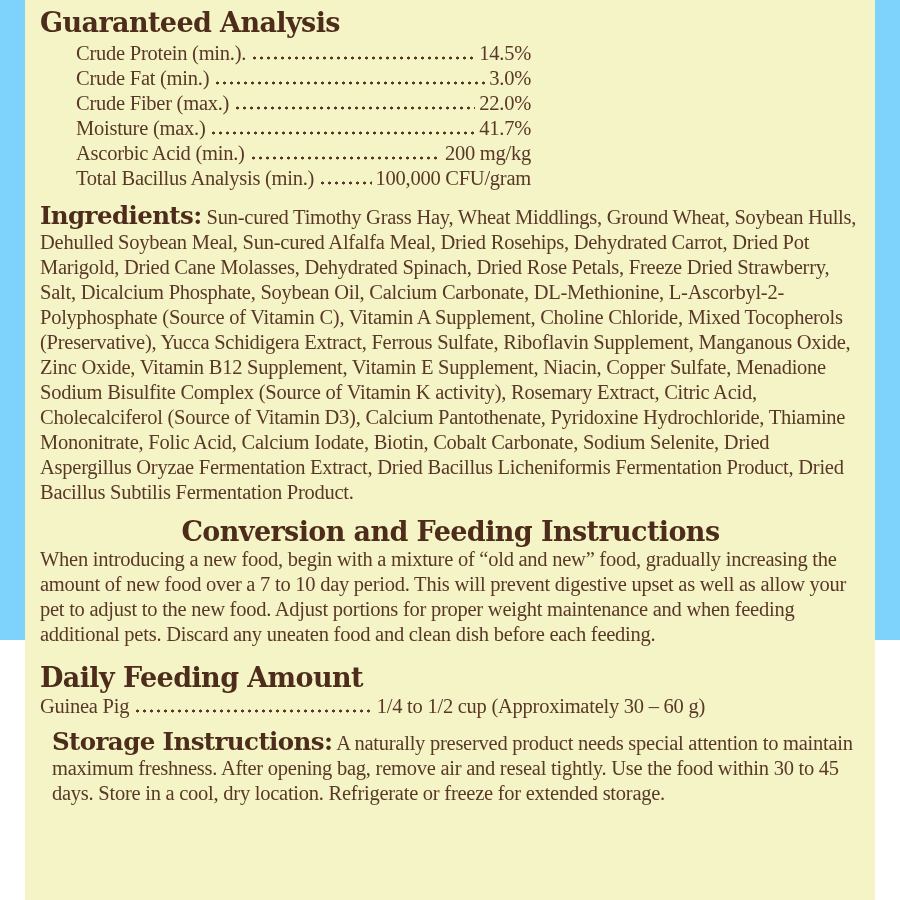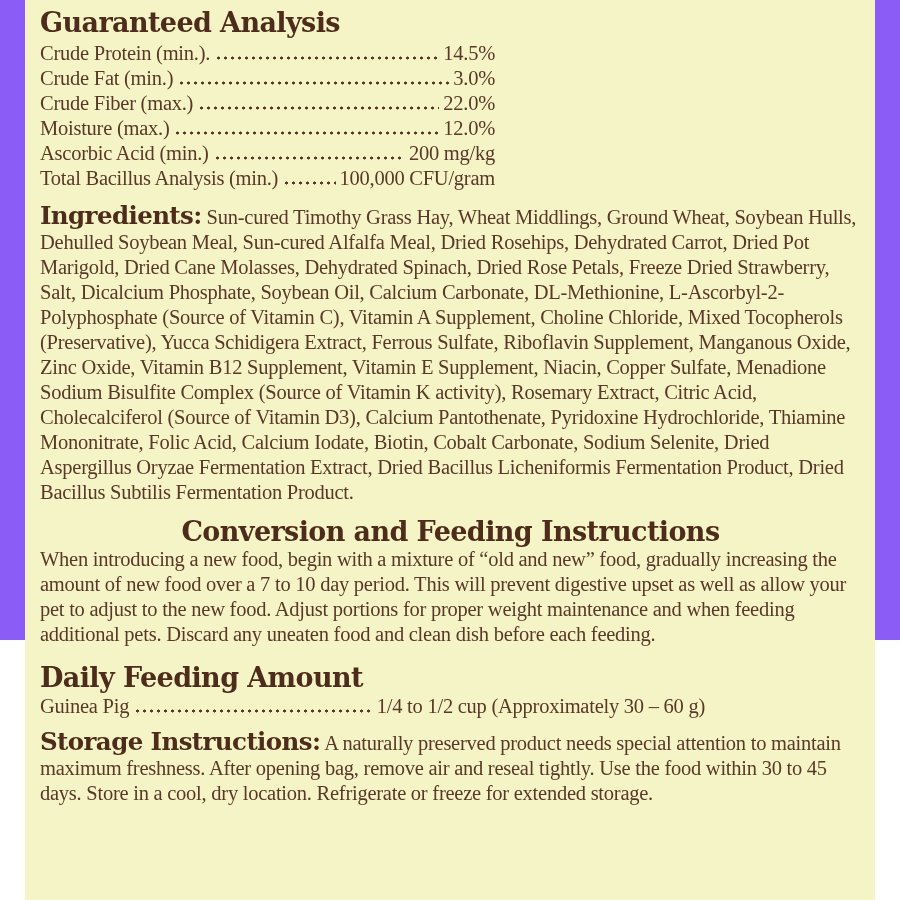--- a/index.html
+++ b/index.html
@@ -5,21 +5,21 @@
   html, body { margin: 0; padding: 0; }
   body {
     width: 900px; height: 900px;
     background: #ffffff;
     font-family: "Liberation Serif", "DejaVu Serif", serif;
     overflow: hidden;
   }
   .page {
     position: relative;
     width: 900px; height: 640px;
-    background: #8b5cf6;
+    background: #7dd3fc;
   }
   .label {
     position: absolute;
     left: 25px; top: 0;
     width: 850px; height: 900px;
     box-sizing: border-box;
     padding: 7px 14px 8px 15px;
     background: var(--bg, #f4f4c6);
     color: var(--ink, #5a3828);
   }
@@ -59,35 +59,35 @@
   .leader {
     flex: 1 1 auto;
     min-width: 10px;
     height: 14px;
     margin: 0 4px 0 5px;
     background-image: radial-gradient(circle, var(--ink, #5a3828) 1.35px, rgba(0,0,0,0) 1.7px);
     background-size: 7px 4px;
     background-repeat: repeat-x;
     background-position: left bottom;
   }
-  .ga-table { width: 455px; margin-top: 3px; }
+  .ga-table { width: 455px; margin-top: 3px; margin-left: 36px; }
   .ga-note {
     margin: 0;
     font-size: 20.5px;
     line-height: 25px;
     letter-spacing: -0.25px;
     font-style: italic;
   }
   .ga-note .roman { font-style: normal; }
   .feed-table { width: 665px; margin-top: 1px; }
   .sec-ingredients { margin-top: 13px; }
   .sec-conversion-title { margin-top: 11px; text-align: center; }
   .sec-daily-title { margin-top: 15px; }
   .sec-allergen { margin-top: 15px; }
-  .sec-storage { margin-top: 11px; }
+  .sec-storage { margin-top: 11px; margin-left: 12px; }
 </style>
 </head>
 <body>
 
 <div class="page">
   <div class="label">
 
     <h1>Guaranteed Analysis</h1>
 
     <div class="ga-table">
@@ -102,21 +102,21 @@
         <span class="value">3.0%</span>
       </div>
       <div class="dot-row">
         <span class="name">Crude Fiber (max.)</span>
         <span class="leader"></span>
         <span class="value">22.0%</span>
       </div>
       <div class="dot-row">
         <span class="name">Moisture (max.)</span>
         <span class="leader"></span>
-        <span class="value">12.0%</span>
+        <span class="value">41.7%</span>
       </div>
       <div class="dot-row">
         <span class="name">Ascorbic Acid (min.)</span>
         <span class="leader"></span>
         <span class="value">200 mg/kg</span>
       </div>
       <div class="dot-row">
         <span class="name">Total Bacillus Analysis (min.)</span>
         <span class="leader"></span>
         <span class="value">100,000 CFU/gram</span>

